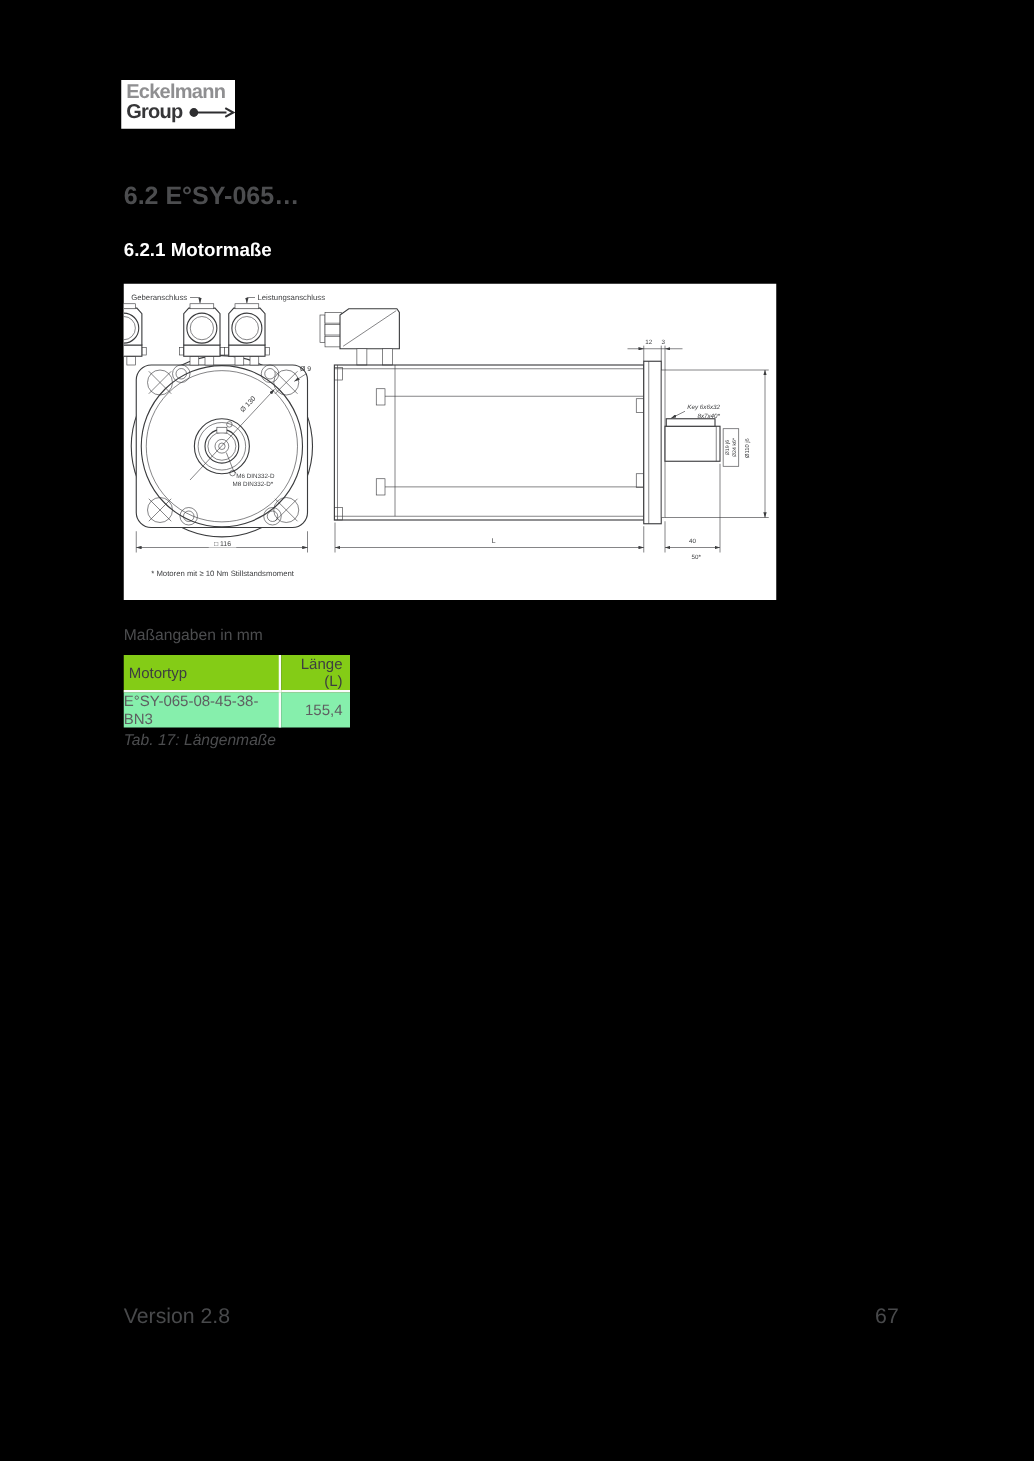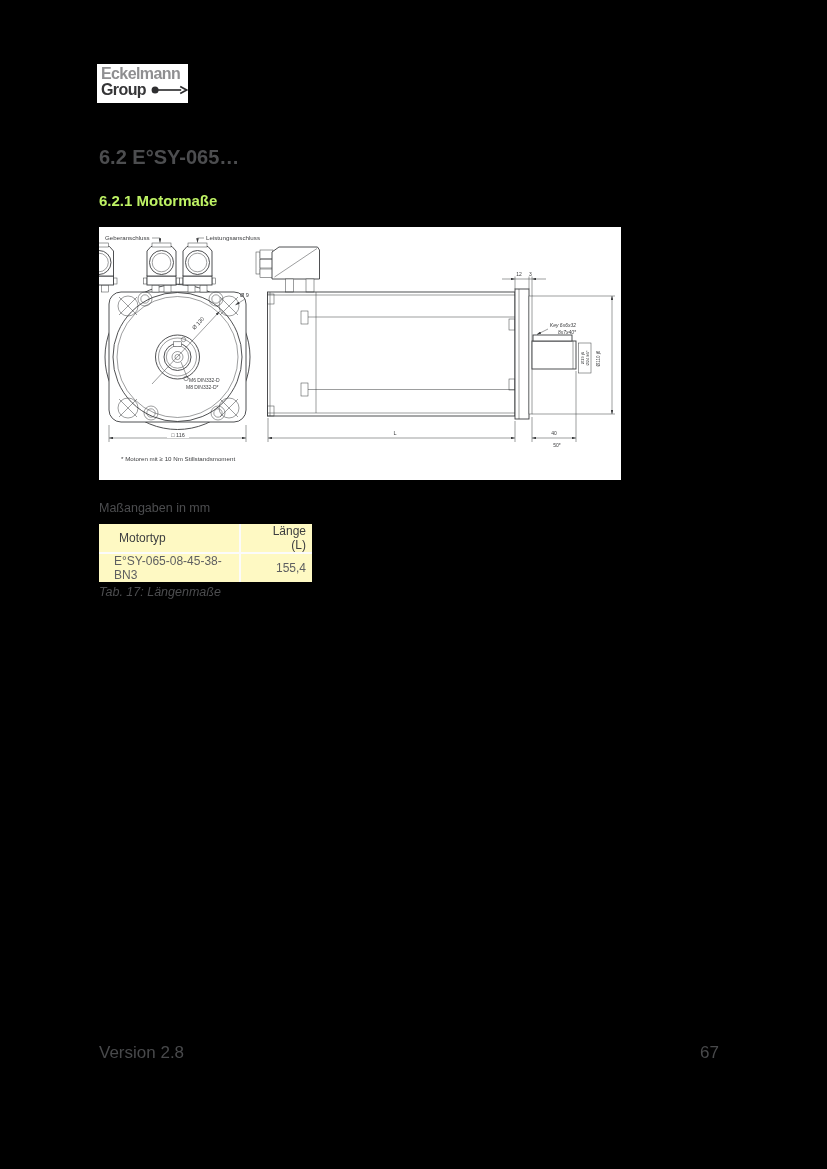--- a/index.html
+++ b/index.html
@@ -7,32 +7,32 @@
     width:827px;height:1169px;background:#000;position:relative;
     font-family:"Liberation Sans", sans-serif;overflow:hidden;
   }
   .logo{
     position:absolute;left:97px;top:64px;width:91px;height:39px;
     background:#fff;box-sizing:border-box;padding:2px 0 0 4px;line-height:16px;
   }
   .logo .l1{font-weight:bold;font-size:16px;color:#8f8f91;letter-spacing:-0.6px;}
   .logo .l2{font-weight:bold;font-size:16px;color:#363638;letter-spacing:-0.6px;display:flex;align-items:center;gap:5px;}
   .h1{position:absolute;left:99px;top:146px;font-size:20px;font-weight:bold;color:#4c4d4f;}
-  .h2{position:absolute;left:99px;top:192px;font-size:15px;font-weight:bold;color:#bef264;}
+  .h2{position:absolute;left:99px;top:192px;font-size:15px;font-weight:bold;color:#ffffff;}
   .drawing{position:absolute;left:99px;top:227px;width:522px;height:253px;background:#fff;}
   .drawing svg{display:block;}
   .drawing text{font-family:"Liberation Sans", sans-serif;fill:#3b3c3e;}
   .note{position:absolute;left:99px;top:501px;font-size:12.5px;color:#4c4d4f;}
   .mtable{position:absolute;left:99px;top:524px;border-collapse:separate;border-spacing:0;font-size:12px;}
   .mtable th{
-    background:#fef9c3;color:#3d3e40;font-weight:normal;text-align:left;
-    height:25px;padding:0 6px 0 20px;border-right:2px solid #fbfbfb;border-bottom:2px solid #fbfbfb;
+    background:#84cc16;color:#3d3e40;font-weight:normal;text-align:left;
+    height:25px;padding:0 6px 0 4px;border-right:2px solid #fbfbfb;border-bottom:2px solid #fbfbfb;
   }
   .mtable th:last-child,.mtable td:last-child{border-right:none;text-align:right;}
-  .mtable td{background:#fef9c3;color:#5e5f61;height:26px;padding:0 6px 0 15px;border-right:2px solid #fbfbfb;}
+  .mtable td{background:#86efac;color:#5e5f61;height:26px;padding:0 6px 0 0;border-right:2px solid #fbfbfb;}
   .mtable .c1{width:114px;}
   .mtable .c2{width:45px;}
   .tcaption{position:absolute;left:99px;top:585px;font-size:12.5px;font-style:italic;color:#4c4d4f;}
   .footer{position:absolute;left:99px;top:1043px;width:620px;display:flex;justify-content:space-between;font-size:17px;color:#48494b;}
   
   .o{stroke:#3b3c3e;stroke-width:0.9;fill:none;}
   .ow{stroke:#3b3c3e;stroke-width:0.9;fill:#fff;}
   .t{stroke:#3b3c3e;stroke-width:0.5;fill:none;}
   .tw{stroke:#3b3c3e;stroke-width:0.5;fill:#fff;}
   .wbg{fill:#fff;stroke:none;}

